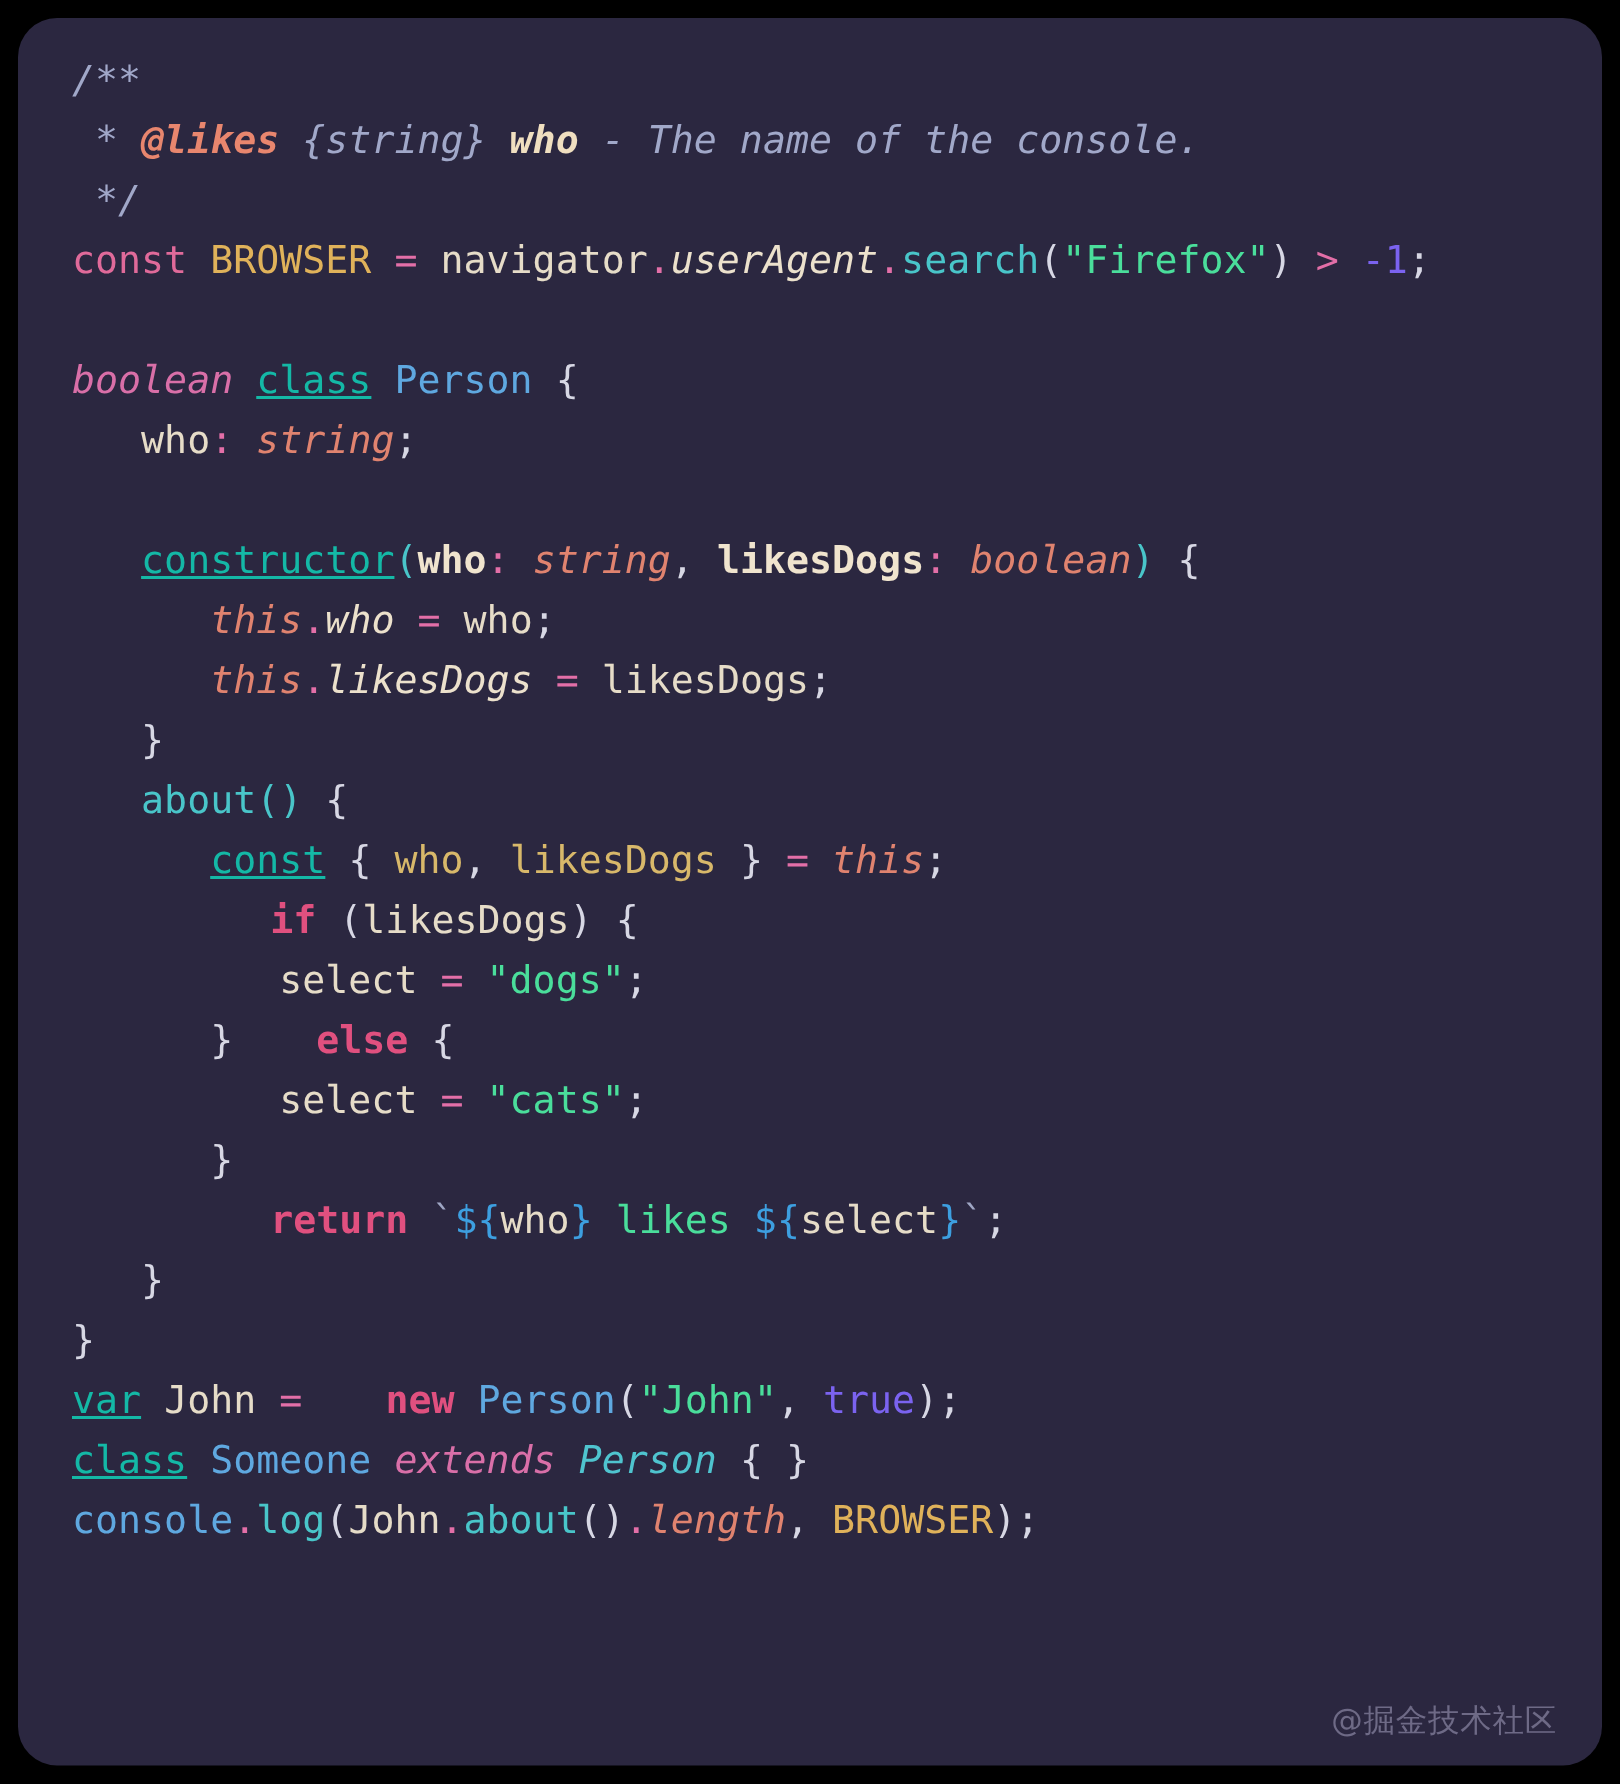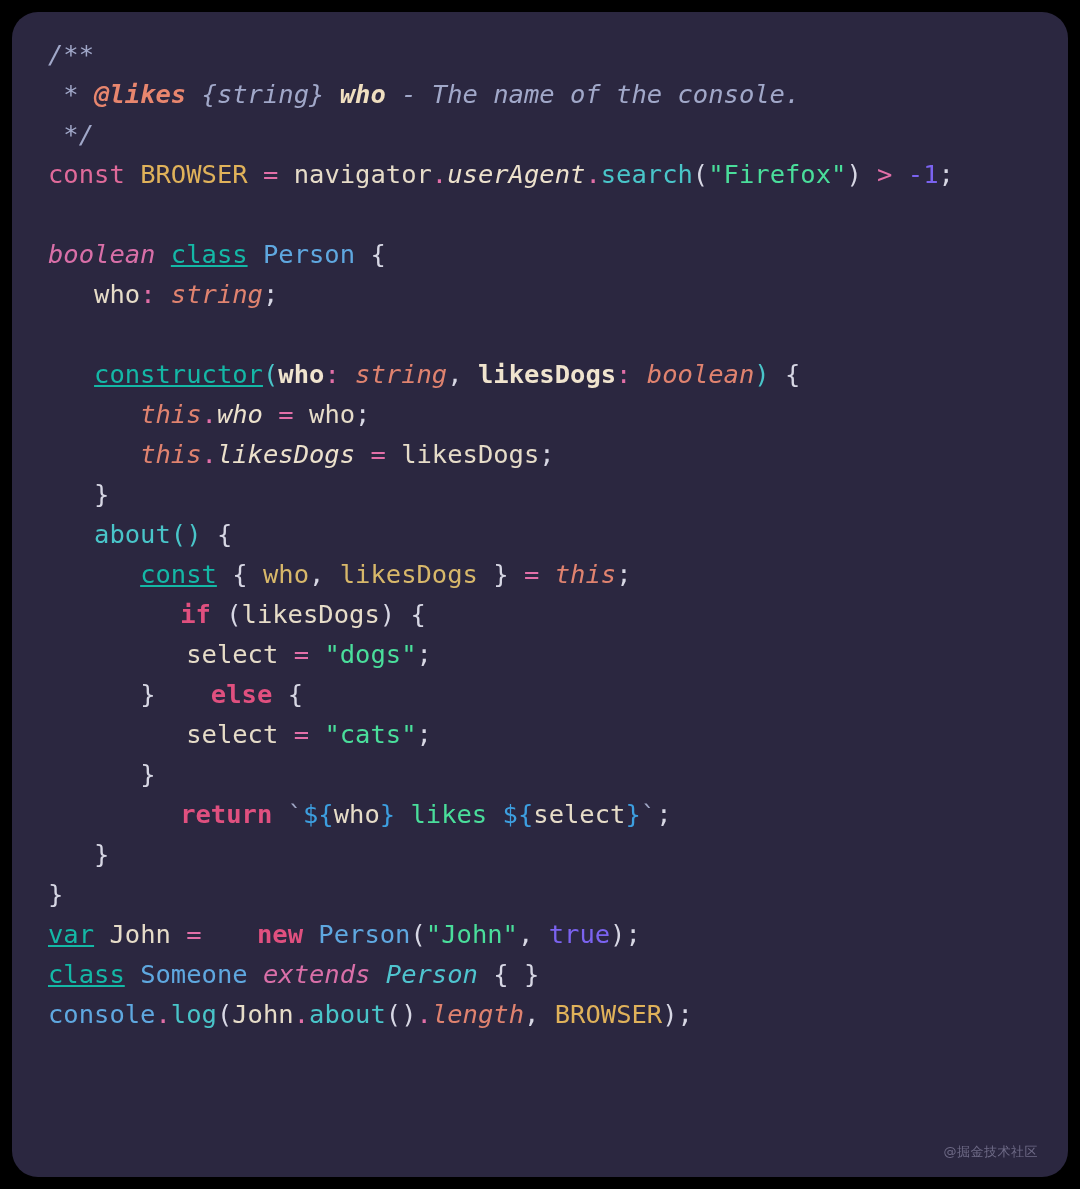--- a/index.html
+++ b/index.html
@@ -70,21 +70,21 @@
   .t-op         { color: #e36fa8; }               
   .t-punc       { color: #d7d7e4; }               
   .t-tpl        { color: #3d9fe0; }               
   .t-tick       { color: #9fa6c4; }
 
   #watermark {
     position: absolute;
     right: 30px;
     bottom: 16px;
     font-family: "DejaVu Sans", "Liberation Sans", sans-serif;
-    font-size: 13px;
+    font-size: 21px;
     color: #6e6a86;
     letter-spacing: 0.5px;
     user-select: none;
   }
 </style>
 </head>
 <body>
 
 <div id="code-card">
   <div id="code-block">

